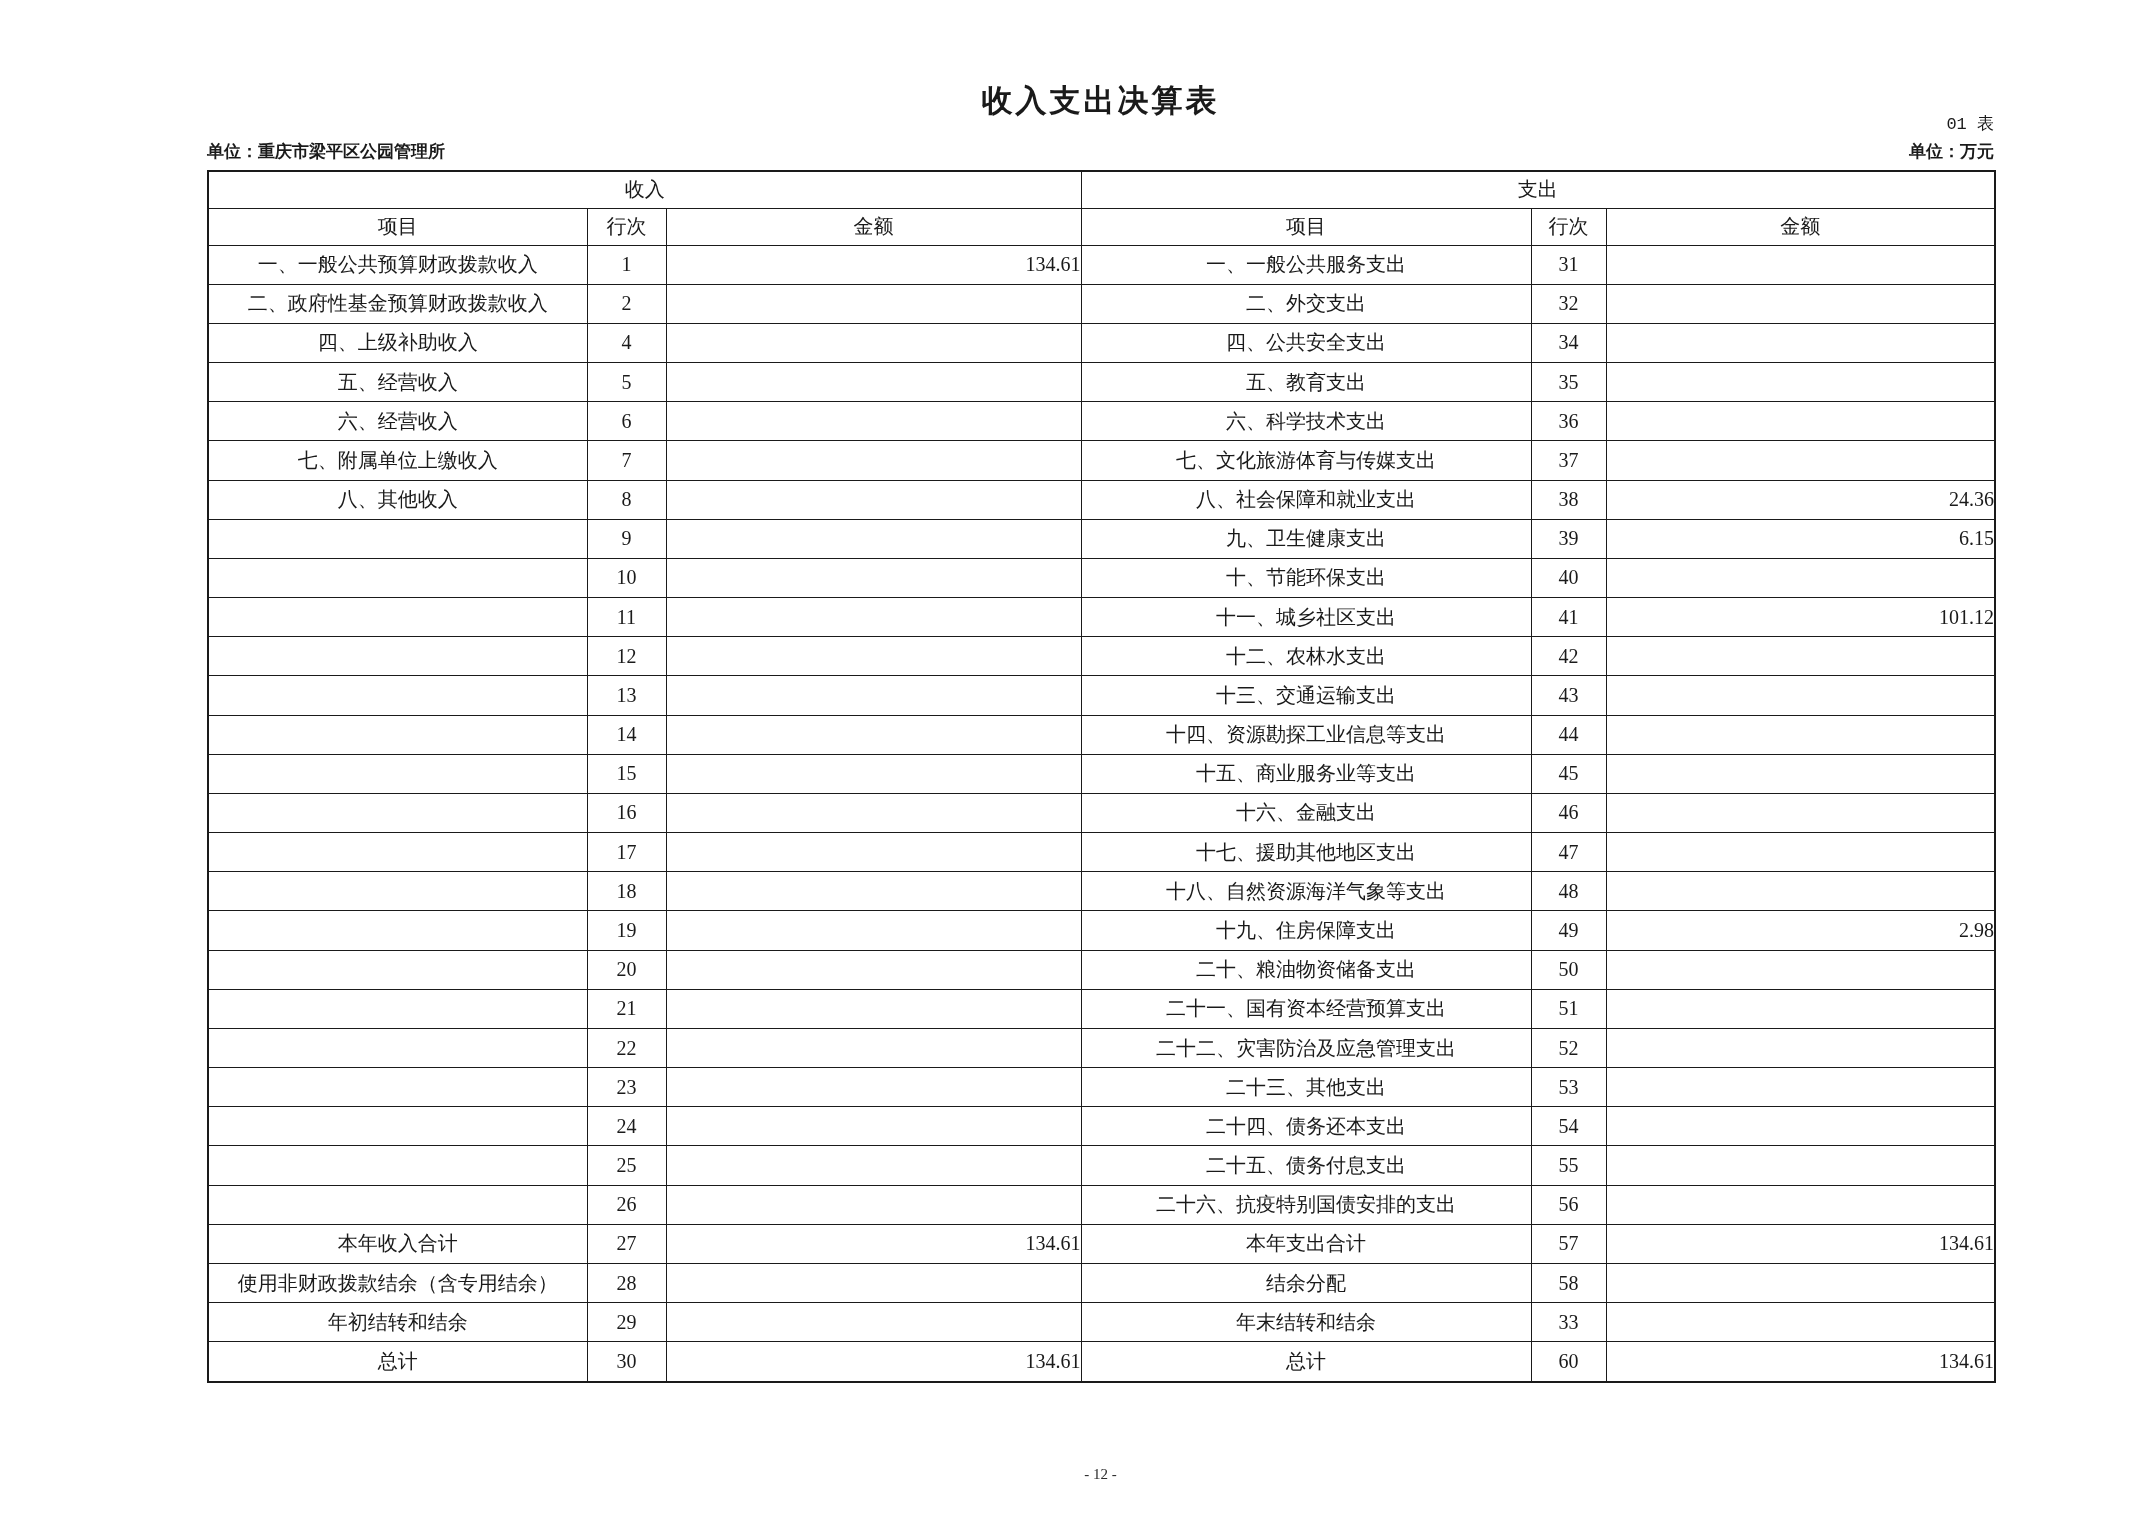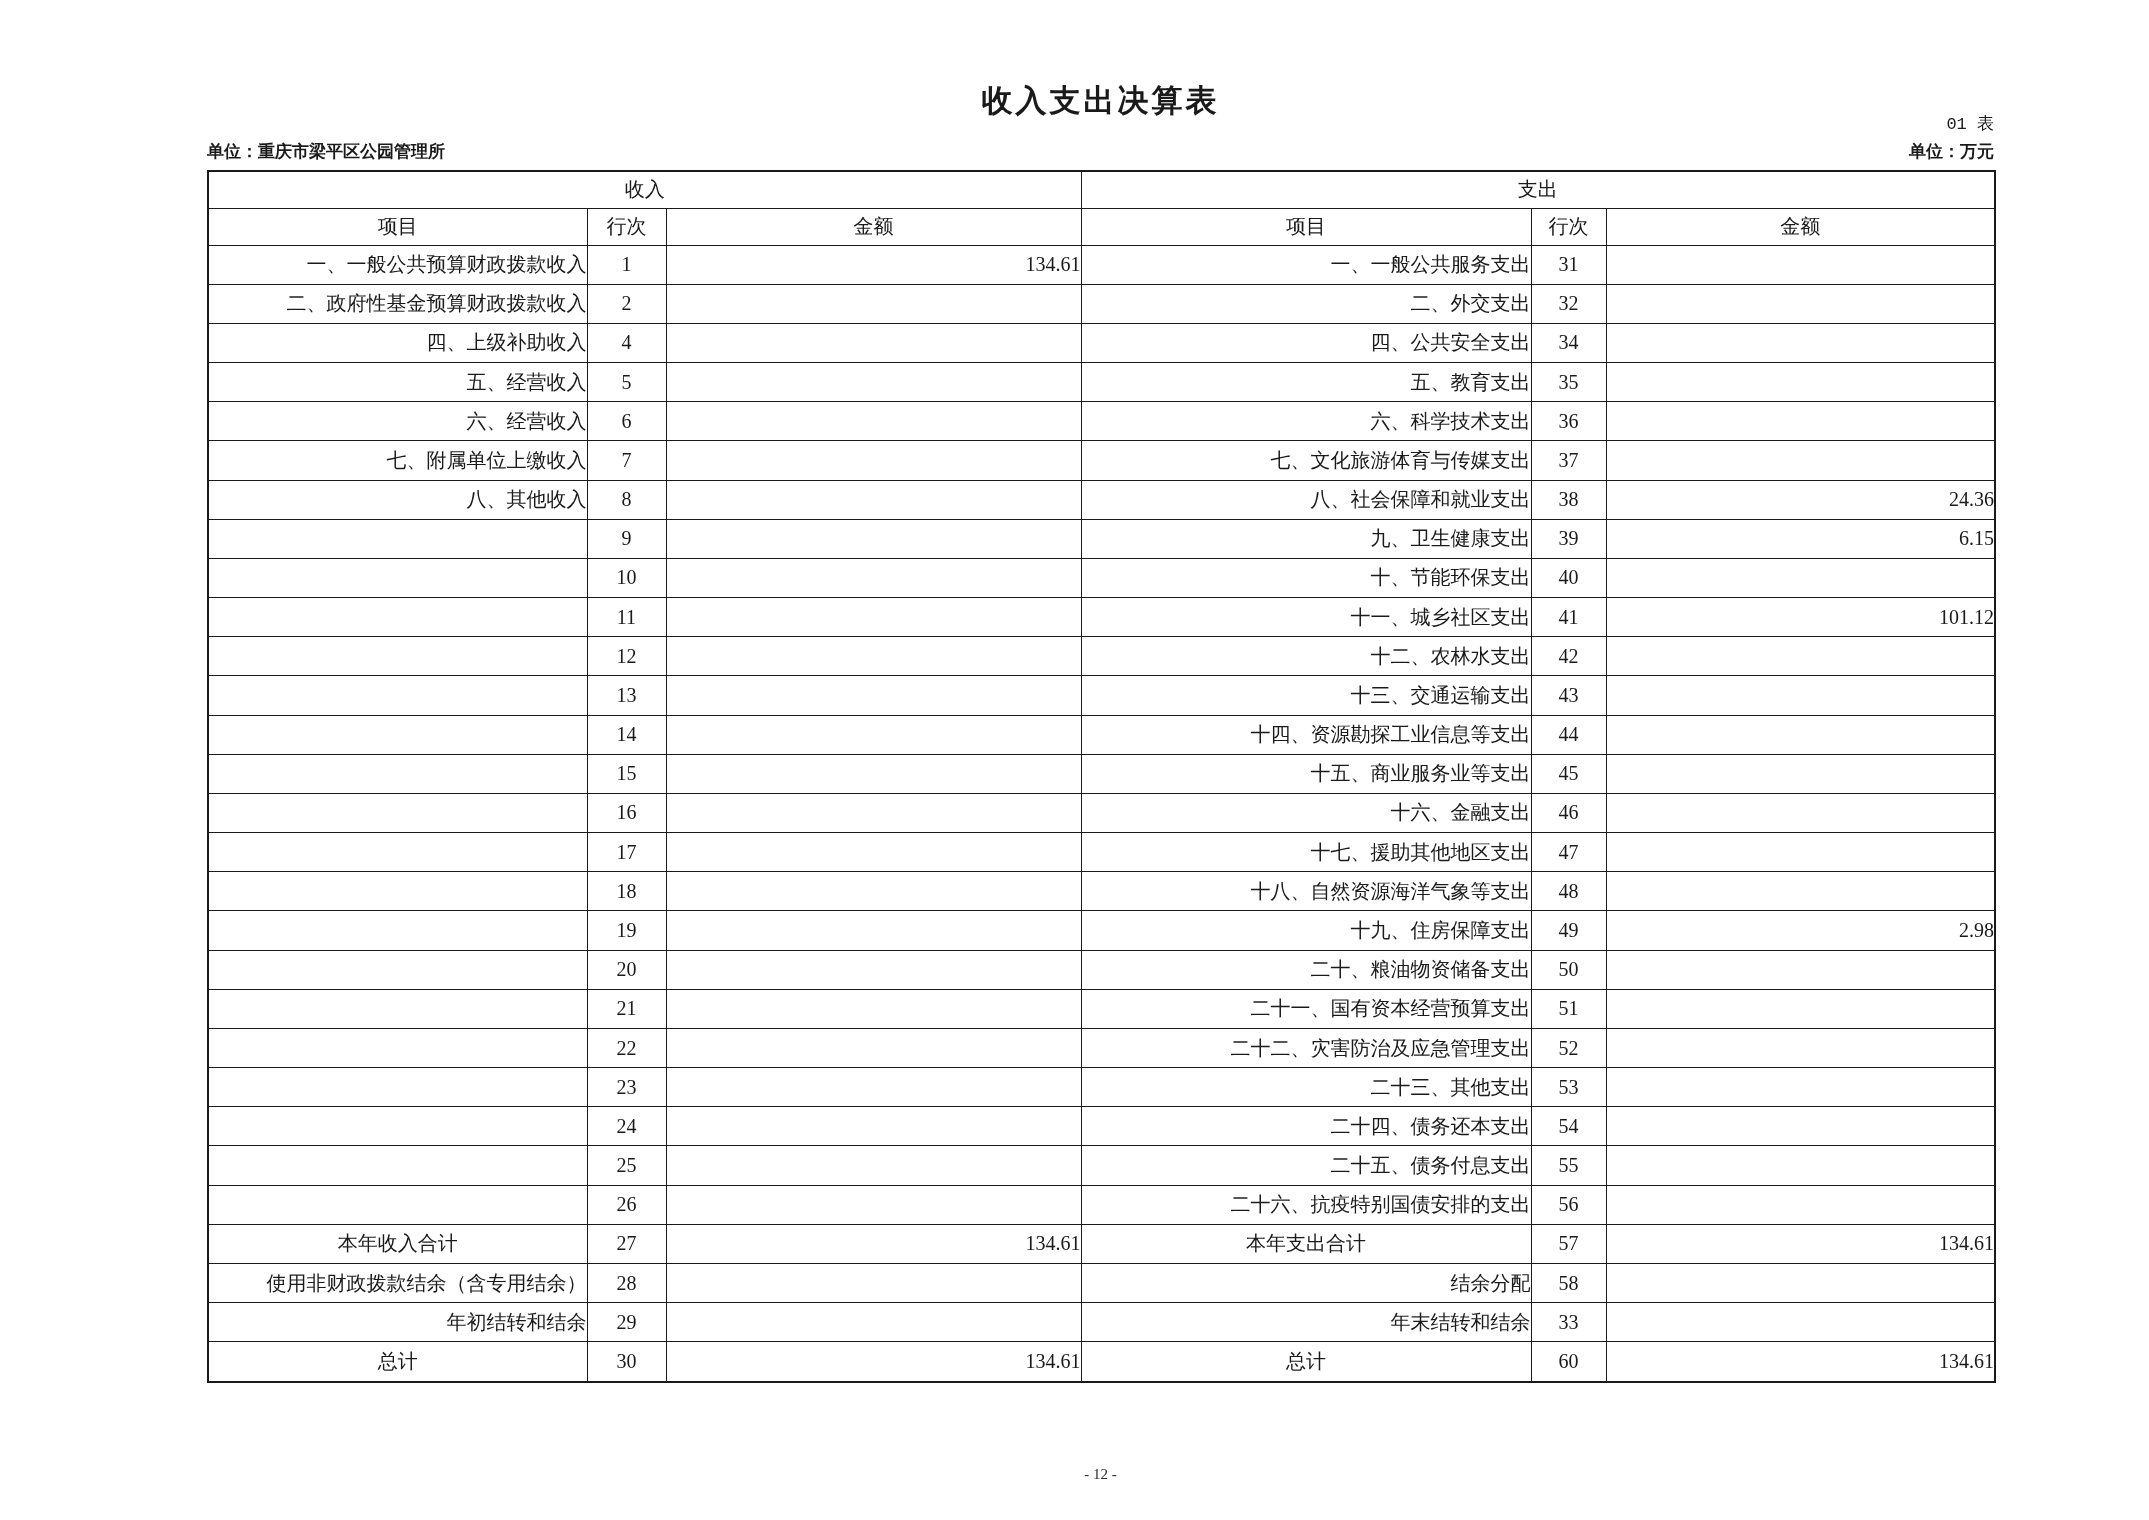--- a/index.html
+++ b/index.html
@@ -30,21 +30,21 @@
     border:2px solid #1a1a1a;
   }
   .budget-table th, .budget-table td {
     border:1px solid #1a1a1a;
     font-size:20px; font-weight:normal;
     padding:0; vertical-align:middle;
     overflow:hidden; white-space:nowrap;
   }
   .budget-table thead tr { height:37px;padding-left:16px; }
   .c   { text-align:center; }
-  .item{ text-align:right; padding-left:10px; }
+  .item{ text-align:center; padding-left:10px; }
   .item.center { text-align:center; padding-left:0; }
   .amt { text-align:right; padding-right:10px; }
   .page-footer {
     position:absolute; left:207px; top:1466px; width:1787px;
     text-align:center; font-size:15px; color:#2b2b2b;
   }
 </style>
 </head>
 <body>
 

